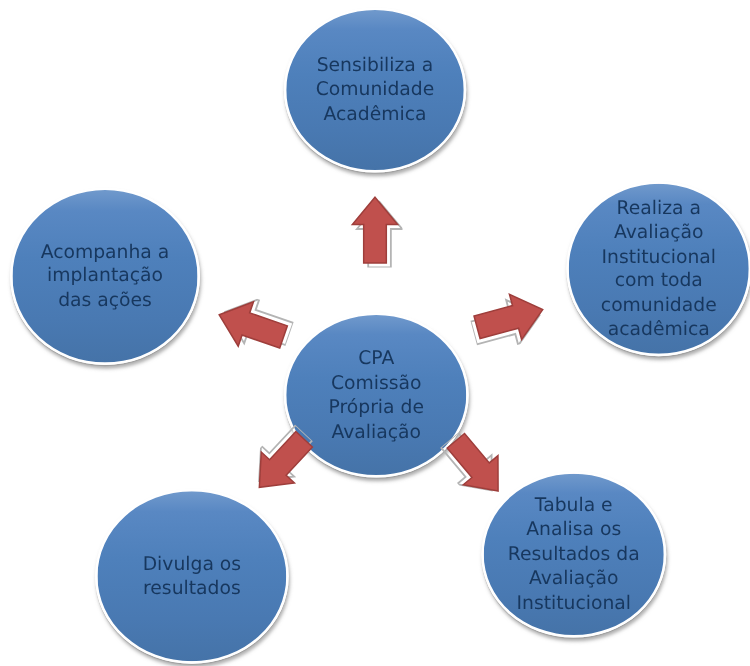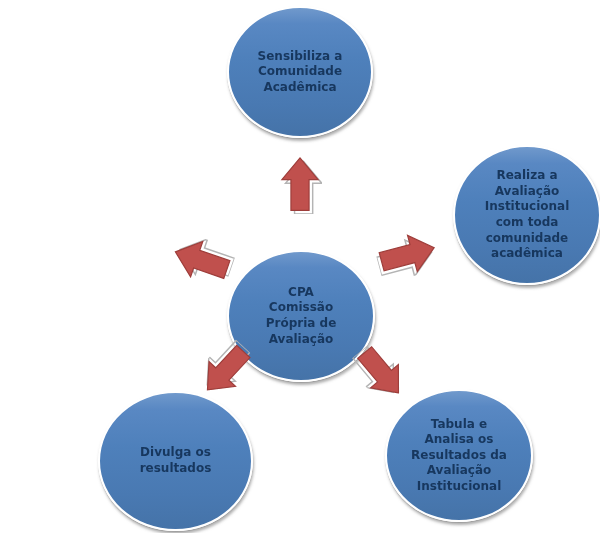--- a/index.html
+++ b/index.html
@@ -16,36 +16,36 @@
     overflow: hidden;
   }
   .node {
     position: absolute;
     box-sizing: border-box;
     border-radius: 50%;
     display: flex;
     align-items: center;
     justify-content: center;
     text-align: center;
-    font-weight: bold;
-    font-size: 12px;
+    font-weight: normal;
+    font-size: 15px;
     line-height: 1.3;
     color: #17375E;
     white-space: pre-line;
     background: linear-gradient(180deg, #729c 0%, #7099cc 0%, #5988c3 12%, #4e80bb 40%, #4979b2 75%, #4573a8 100%);
     border: 2px solid #ffffff;
     box-shadow: 1px 3px 3px rgba(110,110,110,0.55), 0 1px 0 rgba(150,150,150,0.35);
     padding: 6px;
   }
   .node-top          { left: 227px; top: 6px;   width: 146px; height: 132px; }
   .node-left         { left: 8px;   top: 150px; width: 152px; height: 142px; }
   .node-right        { left: 453px; top: 145px; width: 148px; height: 140px; }
   .node-center       { left: 227px; top: 250px; width: 148px; height: 132px; }
-  .node-bottom-left  { left: 98px;  top: 391px; width: 155px; height: 140px; }
-  .node-bottom-right { left: 385px; top: 389px; width: 148px; height: 133px; }
+  .node-bottom-left  { left: 76px;  top: 391px; width: 155px; height: 140px; }
+  .node-bottom-right { left: 385px; top: 377px; width: 148px; height: 133px; }
 
   .arrow {
     position: absolute;
     display: block;
   }
   .arrow svg { display: block; width: 100%; height: 100%; }
   .arrow-up          { left: 278px; top: 156px; width: 44px; height: 58px; }
   .arrow-left        { left: 180px; top: 231px; width: 44px; height: 60px; transform: rotate(-71deg); }
   .arrow-right       { left: 385px; top: 225px; width: 44px; height: 60px; transform: rotate(75deg); }
   .arrow-down-left   { left: 205px; top: 341px; width: 42px; height: 58px; transform: rotate(-137deg); }
@@ -55,20 +55,25 @@
 <body>
 
 <div class="canvas">
 
   <div class="node node-top">
     <span>Sensibiliza a
 Comunidade
 Acadêmica</span>
   </div>
 
+  <div class="node node-left">
+    <span>Acompanha a
+implantação
+das ações</span>
+  </div>
 
   <div class="node node-right">
     <span>Realiza a
 Avaliação
 Institucional
 com toda
 comunidade
 acadêmica</span>
   </div>
 

